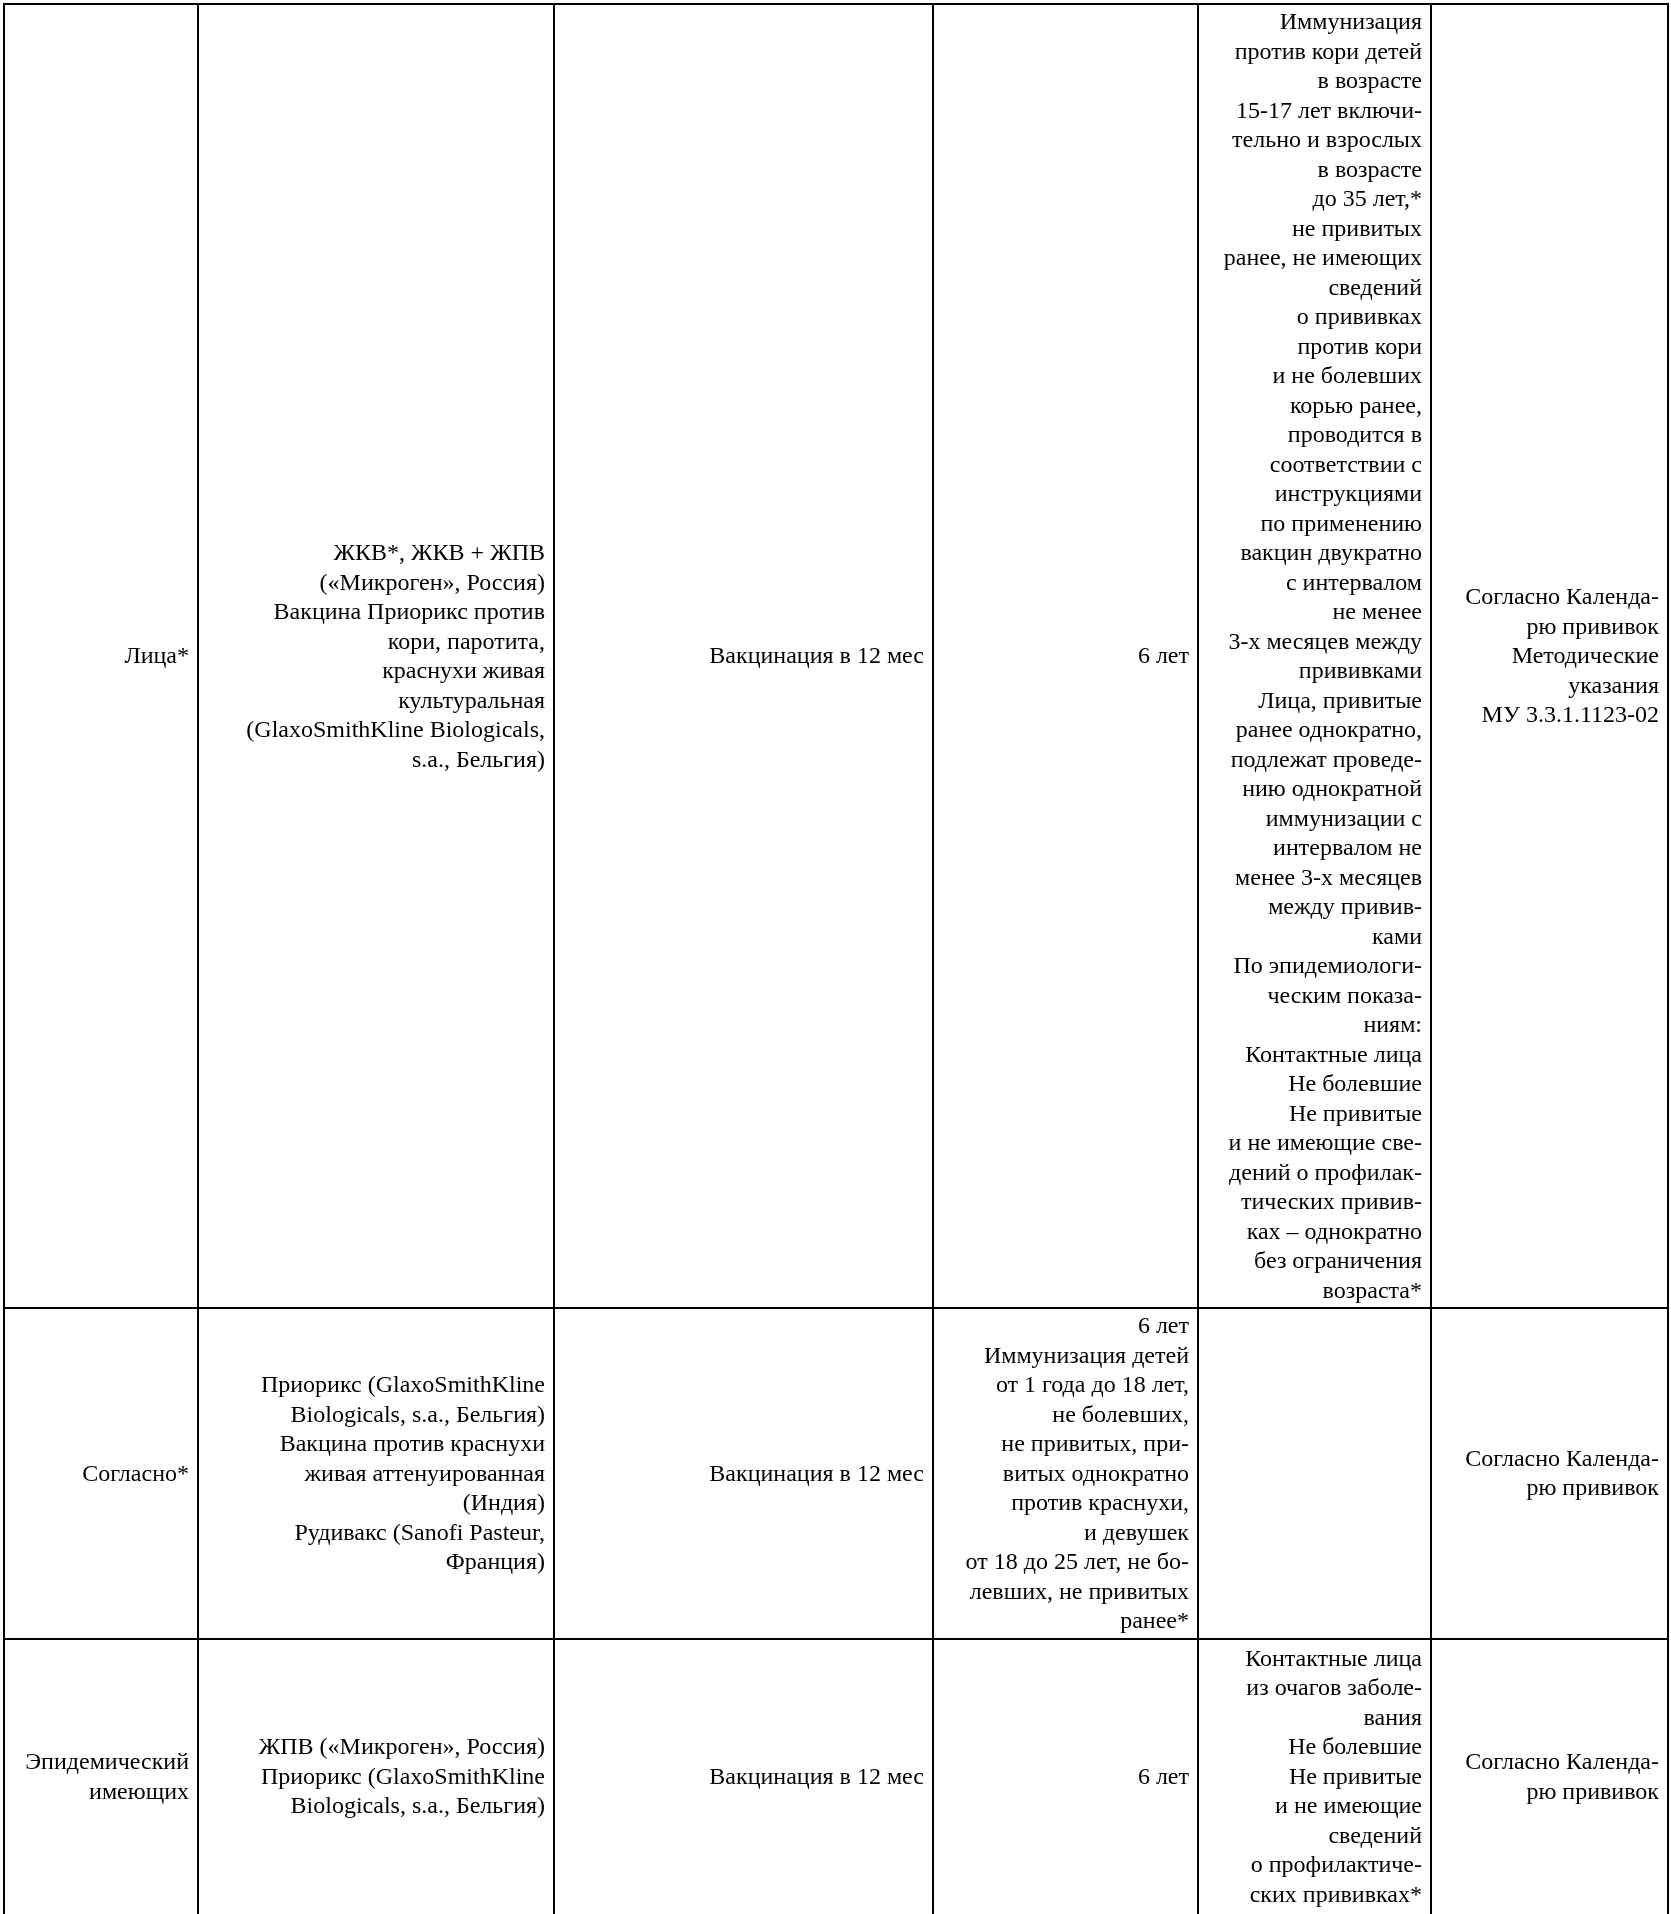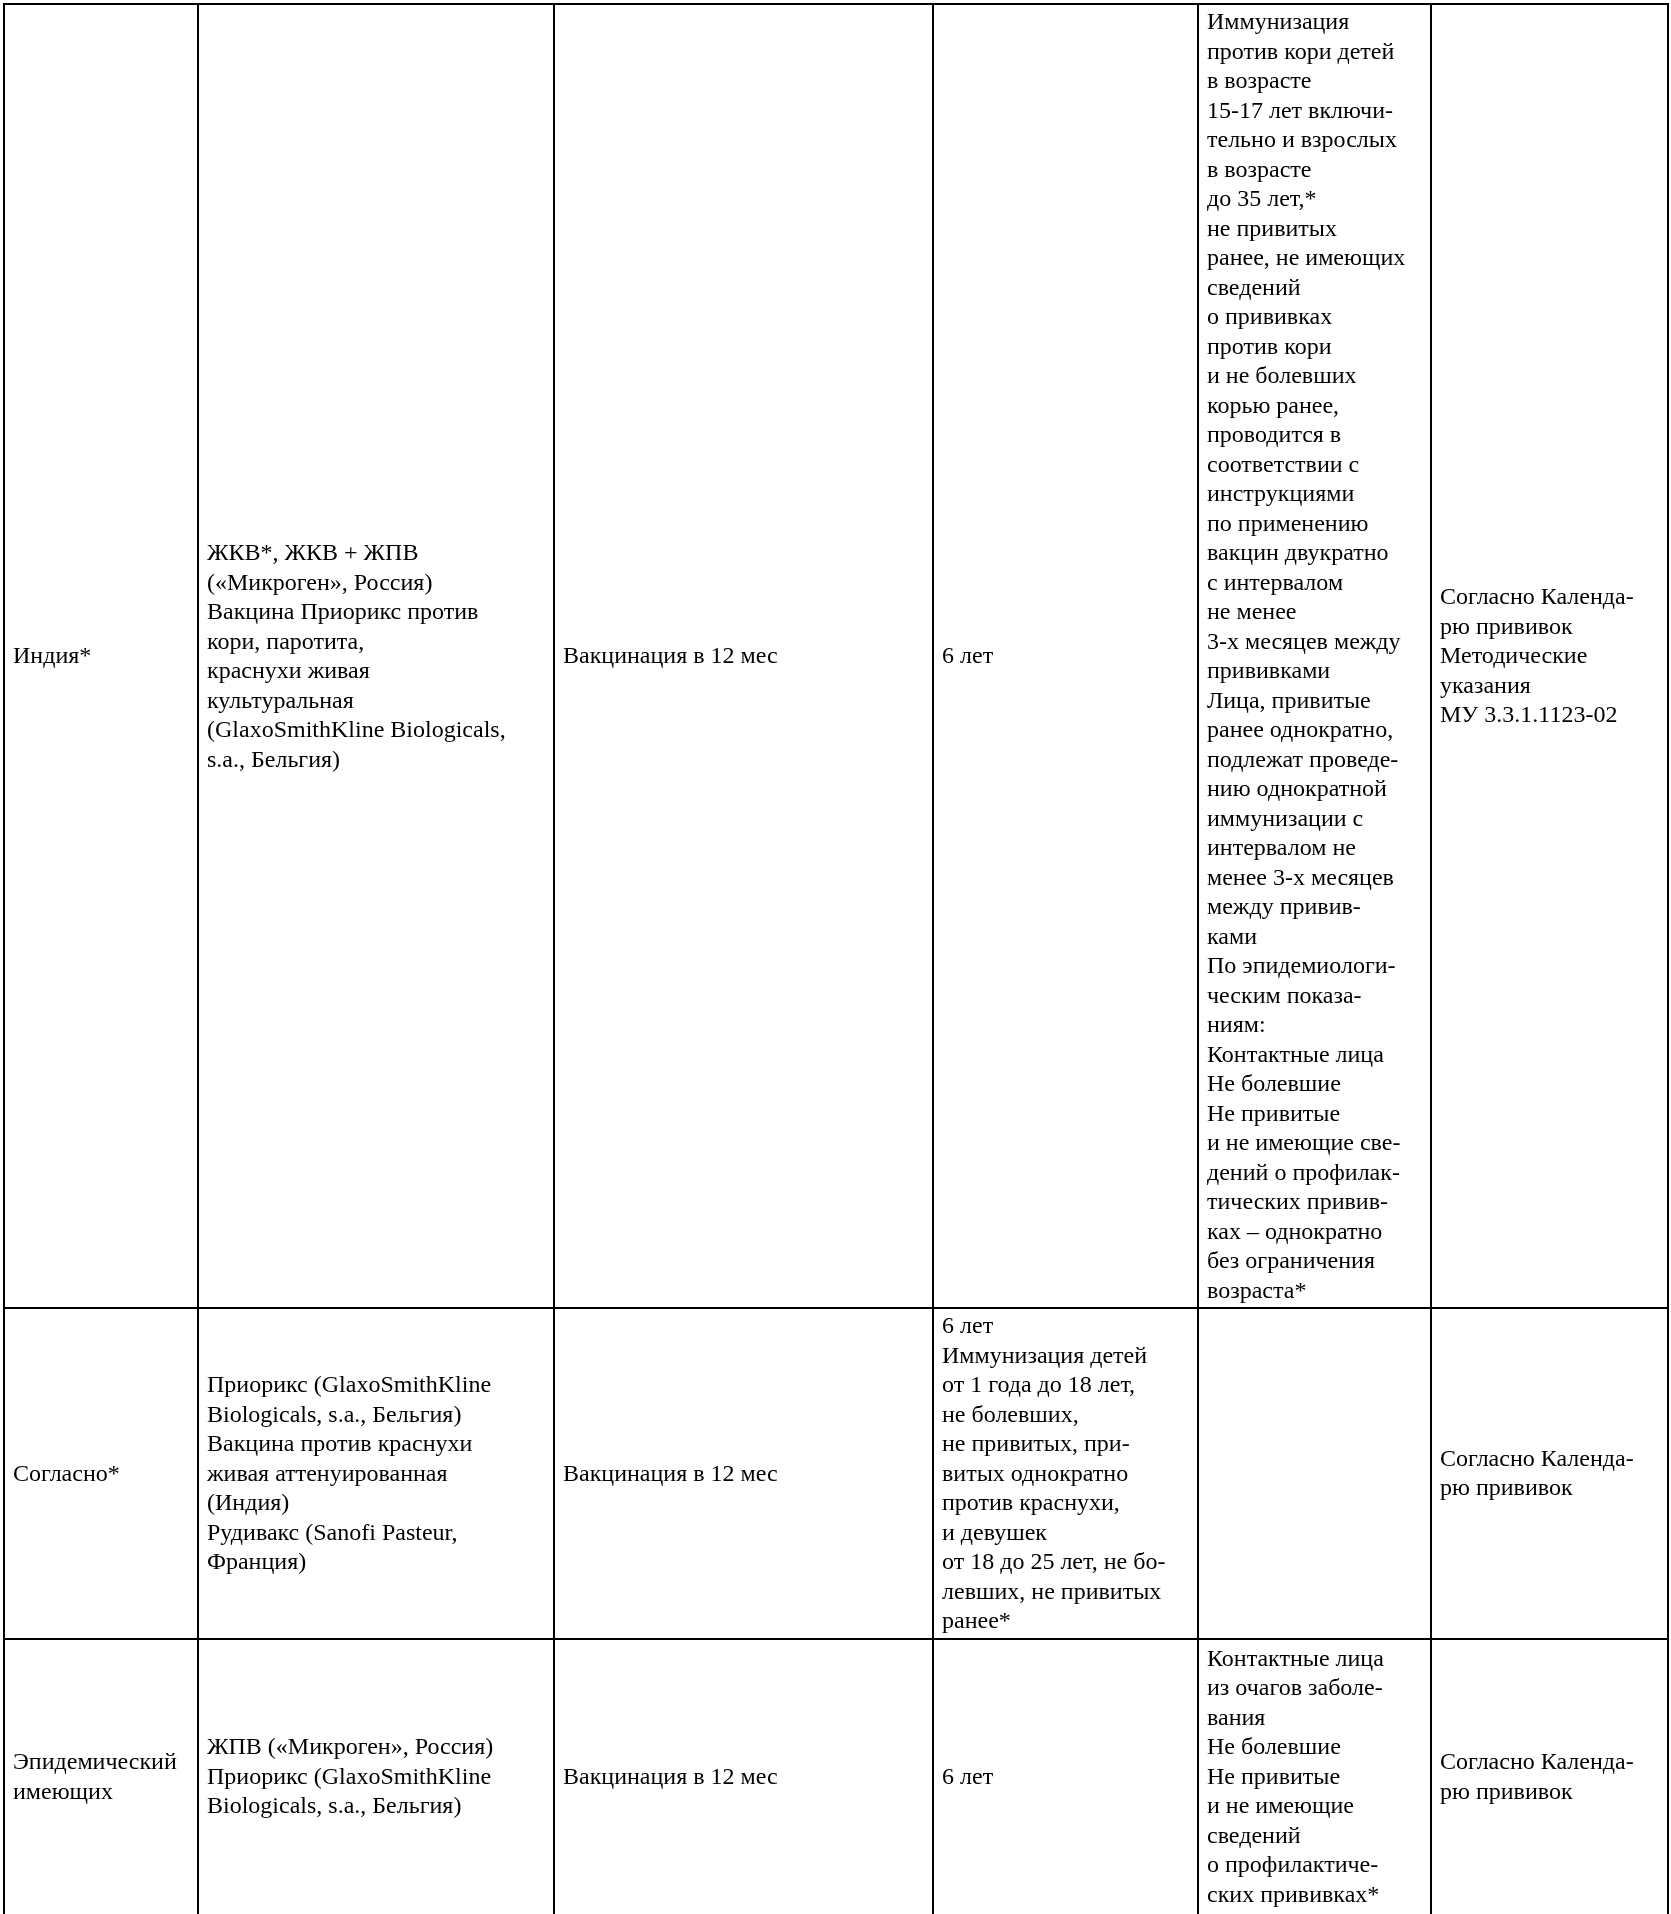--- a/index.html
+++ b/index.html
@@ -26,42 +26,42 @@
   }
   table.vac-table td {
     border: 2px solid #000000;
     vertical-align: middle;
     padding: 2px 8px;
     white-space: pre-line;
     font-size: 24px;
     line-height: 29.5px;
     color: #000000;
     overflow: hidden;
-    text-align: left;
+    text-align: right;
   }
   tr.row-1 { height: 1302px; }
   tr.row-2 { height: 328px; }
   tr.row-3 { height: 276px; }
 </style>
 </head>
 <body>
 
 <div class="page">
   <table class="vac-table">
     <colgroup>
       <col style="width:194px">
       <col style="width:356px">
       <col style="width:379px">
       <col style="width:265px">
       <col style="width:233px">
       <col style="width:237px">
     </colgroup>
     <tbody>
       <tr class="row-1">
-        <td>Индия*</td>
+        <td>Лица*</td>
         <td>ЖКВ*, ЖКВ + ЖПВ
 («Микроген», Россия)
 Вакцина Приорикс против
 кори, паротита,
 краснухи живая
 культуральная
 (GlaxoSmithKline Biologicals,
 s.a., Бельгия)</td>
         <td>Вакцинация в 12 мес</td>
         <td>6 лет</td>

